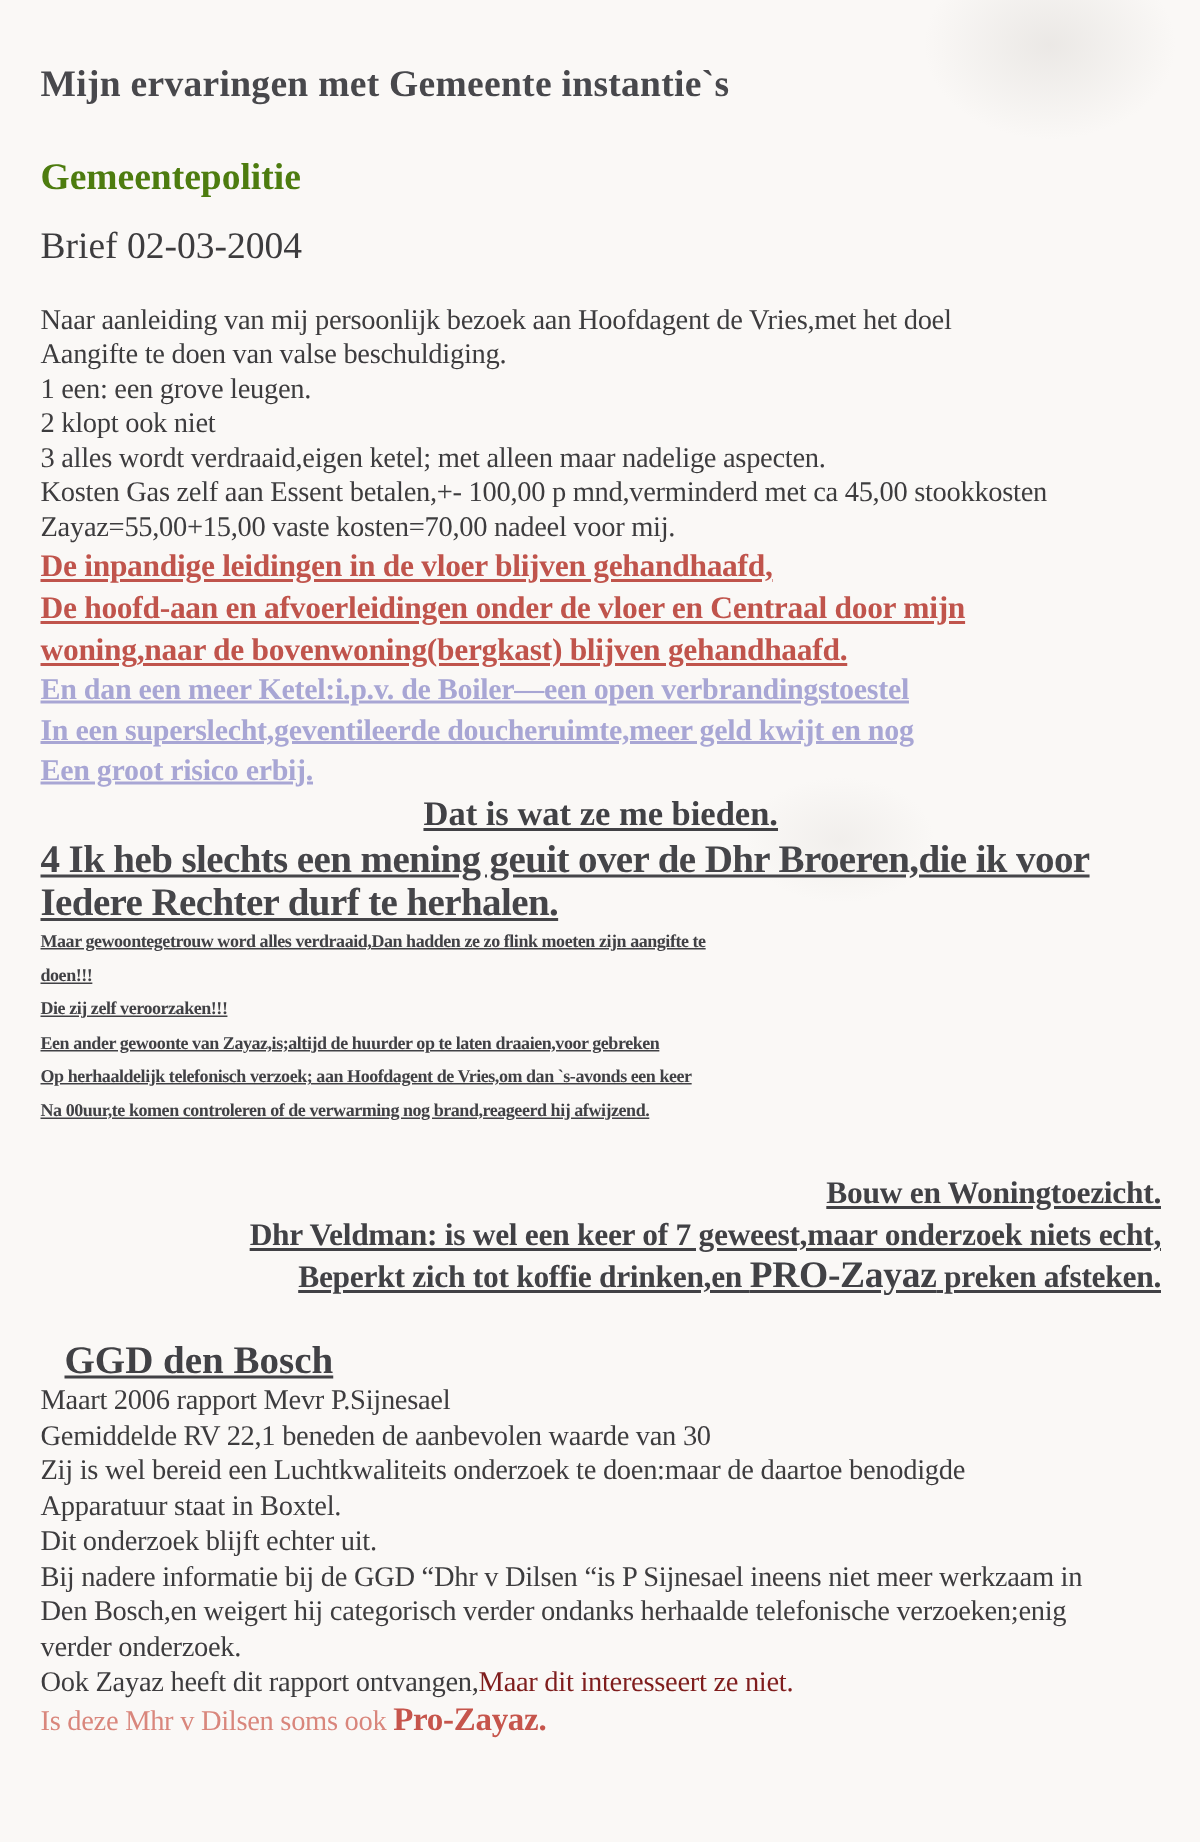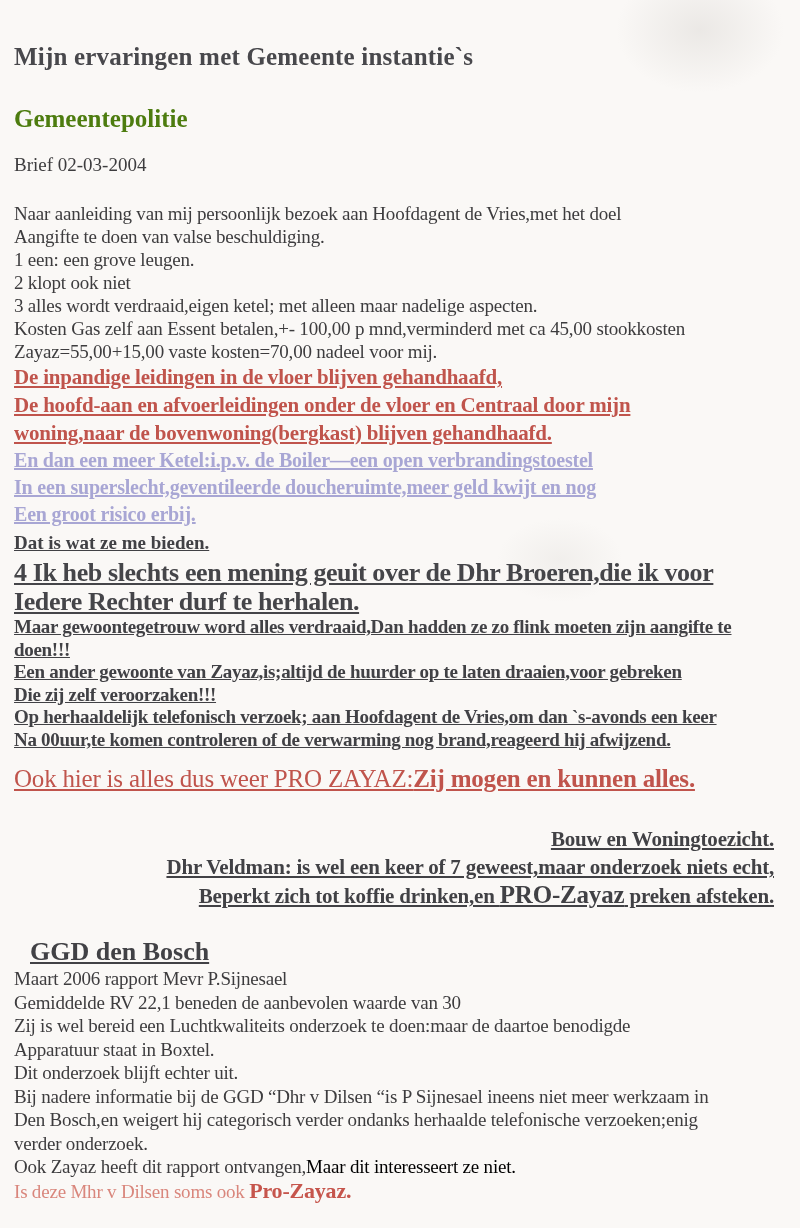--- a/index.html
+++ b/index.html
@@ -11,39 +11,39 @@
       radial-gradient(ellipse 120px 90px at 700px 30px, rgba(190,185,180,0.25), rgba(0,0,0,0) 70%),
       radial-gradient(ellipse 90px 60px at 560px 560px, rgba(200,195,190,0.18), rgba(0,0,0,0) 70%),
       #faf8f6;
     font-family: "Liberation Serif", serif;
     color: #3d3c3e;
   }
   .page {
     box-sizing: border-box;
     width: 800px;
     height: 1228px;
-    padding: 42px 26px 0 14px;
+    padding: 42px 26px 0 27px;
   }
   .h1 {
     font-size: 25px;
     font-weight: bold;
     line-height: 30px;
     margin: 0 0 32px 0;
     letter-spacing: 0.2px;
     color: #48484c;
   }
   .h2 {
     font-size: 25px;
     font-weight: bold;
     line-height: 30px;
     margin: 0 0 20px 0;
     color: #4d7c0f;
   }
   .date-line {
-    font-size: 19px;
+    font-size: 25px;
     line-height: 22px;
     margin: 0 0 26px 0;
   }
   .body-line {
     font-size: 19px;
     line-height: 23px;
     letter-spacing: -0.2px;
   }
   .red-line {
     color: #c0544c;
@@ -55,36 +55,37 @@
   }
   .faded-line {
     color: #a8a6d4;
     font-size: 20px;
     font-weight: bold;
     line-height: 27px;
     text-decoration: underline;
     letter-spacing: -0.2px;
   }
   .offer-line {
-    font-size: 19px;
-    font-weight: bold;
-    line-height: 30px;
-    text-decoration: underline;
-    color: #414145;
+    font-size: 23px;
+    font-weight: bold;
+    line-height: 30px;
+    text-decoration: underline;
+    color: #414145;
+    text-align: center;
   }
   .big-claim {
     font-size: 26px;
     font-weight: bold;
     line-height: 29px;
     text-decoration: underline;
     letter-spacing: -0.4px;
     color: #454549;
   }
   .mid-bold {
-    font-size: 19px;
+    font-size: 12px;
     font-weight: bold;
     line-height: 22.5px;
     text-decoration: underline;
     letter-spacing: -0.3px;
     color: #414145;
   }
   .pro-zayaz-line {
     margin-top: 12px;
     font-size: 25px;
     line-height: 32px;
@@ -111,21 +112,21 @@
     line-height: 30px;
     text-decoration: underline;
     color: #414145;
     margin-left: 16px;
   }
   .ggd-line {
     font-size: 19px;
     line-height: 23.5px;
     letter-spacing: -0.2px;
   }
-  .salmon-part { color: #000000; }
+  .salmon-part { color: #7f1d1d; }
   .salmon-line { color: #d9867c; }
   .red-bold-part {
     color: #c6554c;
     font-weight: bold;
     font-size: 22px;
   }
 </style>
 </head>
 <body>
 
@@ -162,27 +163,26 @@
   <div class="offer-line">Dat is wat ze me bieden.</div>
 
   <div>
     <div class="big-claim">4 Ik heb slechts een mening geuit over de Dhr Broeren,die ik voor</div>
     <div class="big-claim">Iedere Rechter durf te herhalen.</div>
   </div>
 
   <div>
     <div class="mid-bold">Maar gewoontegetrouw word alles verdraaid,Dan hadden ze zo flink moeten zijn aangifte te</div>
     <div class="mid-bold">doen!!!</div>
+    <div class="mid-bold">Die zij zelf veroorzaken!!!</div>
     <div class="mid-bold">Een ander gewoonte van Zayaz,is;altijd de huurder op te laten draaien,voor gebreken</div>
-    <div class="mid-bold">Die zij zelf veroorzaken!!!</div>
     <div class="mid-bold">Op herhaaldelijk telefonisch verzoek; aan Hoofdagent de Vries,om dan `s-avonds een keer</div>
     <div class="mid-bold">Na 00uur,te komen controleren of de verwarming nog brand,reageerd hij afwijzend.</div>
   </div>
 
-  <div class="pro-zayaz-line"><span>Ook hier is alles dus weer PRO ZAYAZ:</span><span class="bold-part">Zij mogen en kunnen alles.</span></div>
 
   <div class="bouw-block">
     <div class="bouw-line">Bouw en Woningtoezicht.</div>
     <div class="bouw-line">Dhr Veldman:  is wel een keer of 7 geweest,maar onderzoek niets echt,</div>
     <div class="bouw-line"><span>Beperkt zich tot koffie drinken,en </span><span class="big-emphasis">PRO-Zayaz</span><span> preken afsteken.</span></div>
   </div>
 
   <div class="ggd-block">
     <div class="ggd-heading">GGD den Bosch</div>
     <div class="ggd-line">Maart 2006 rapport Mevr P.Sijnesael</div>

